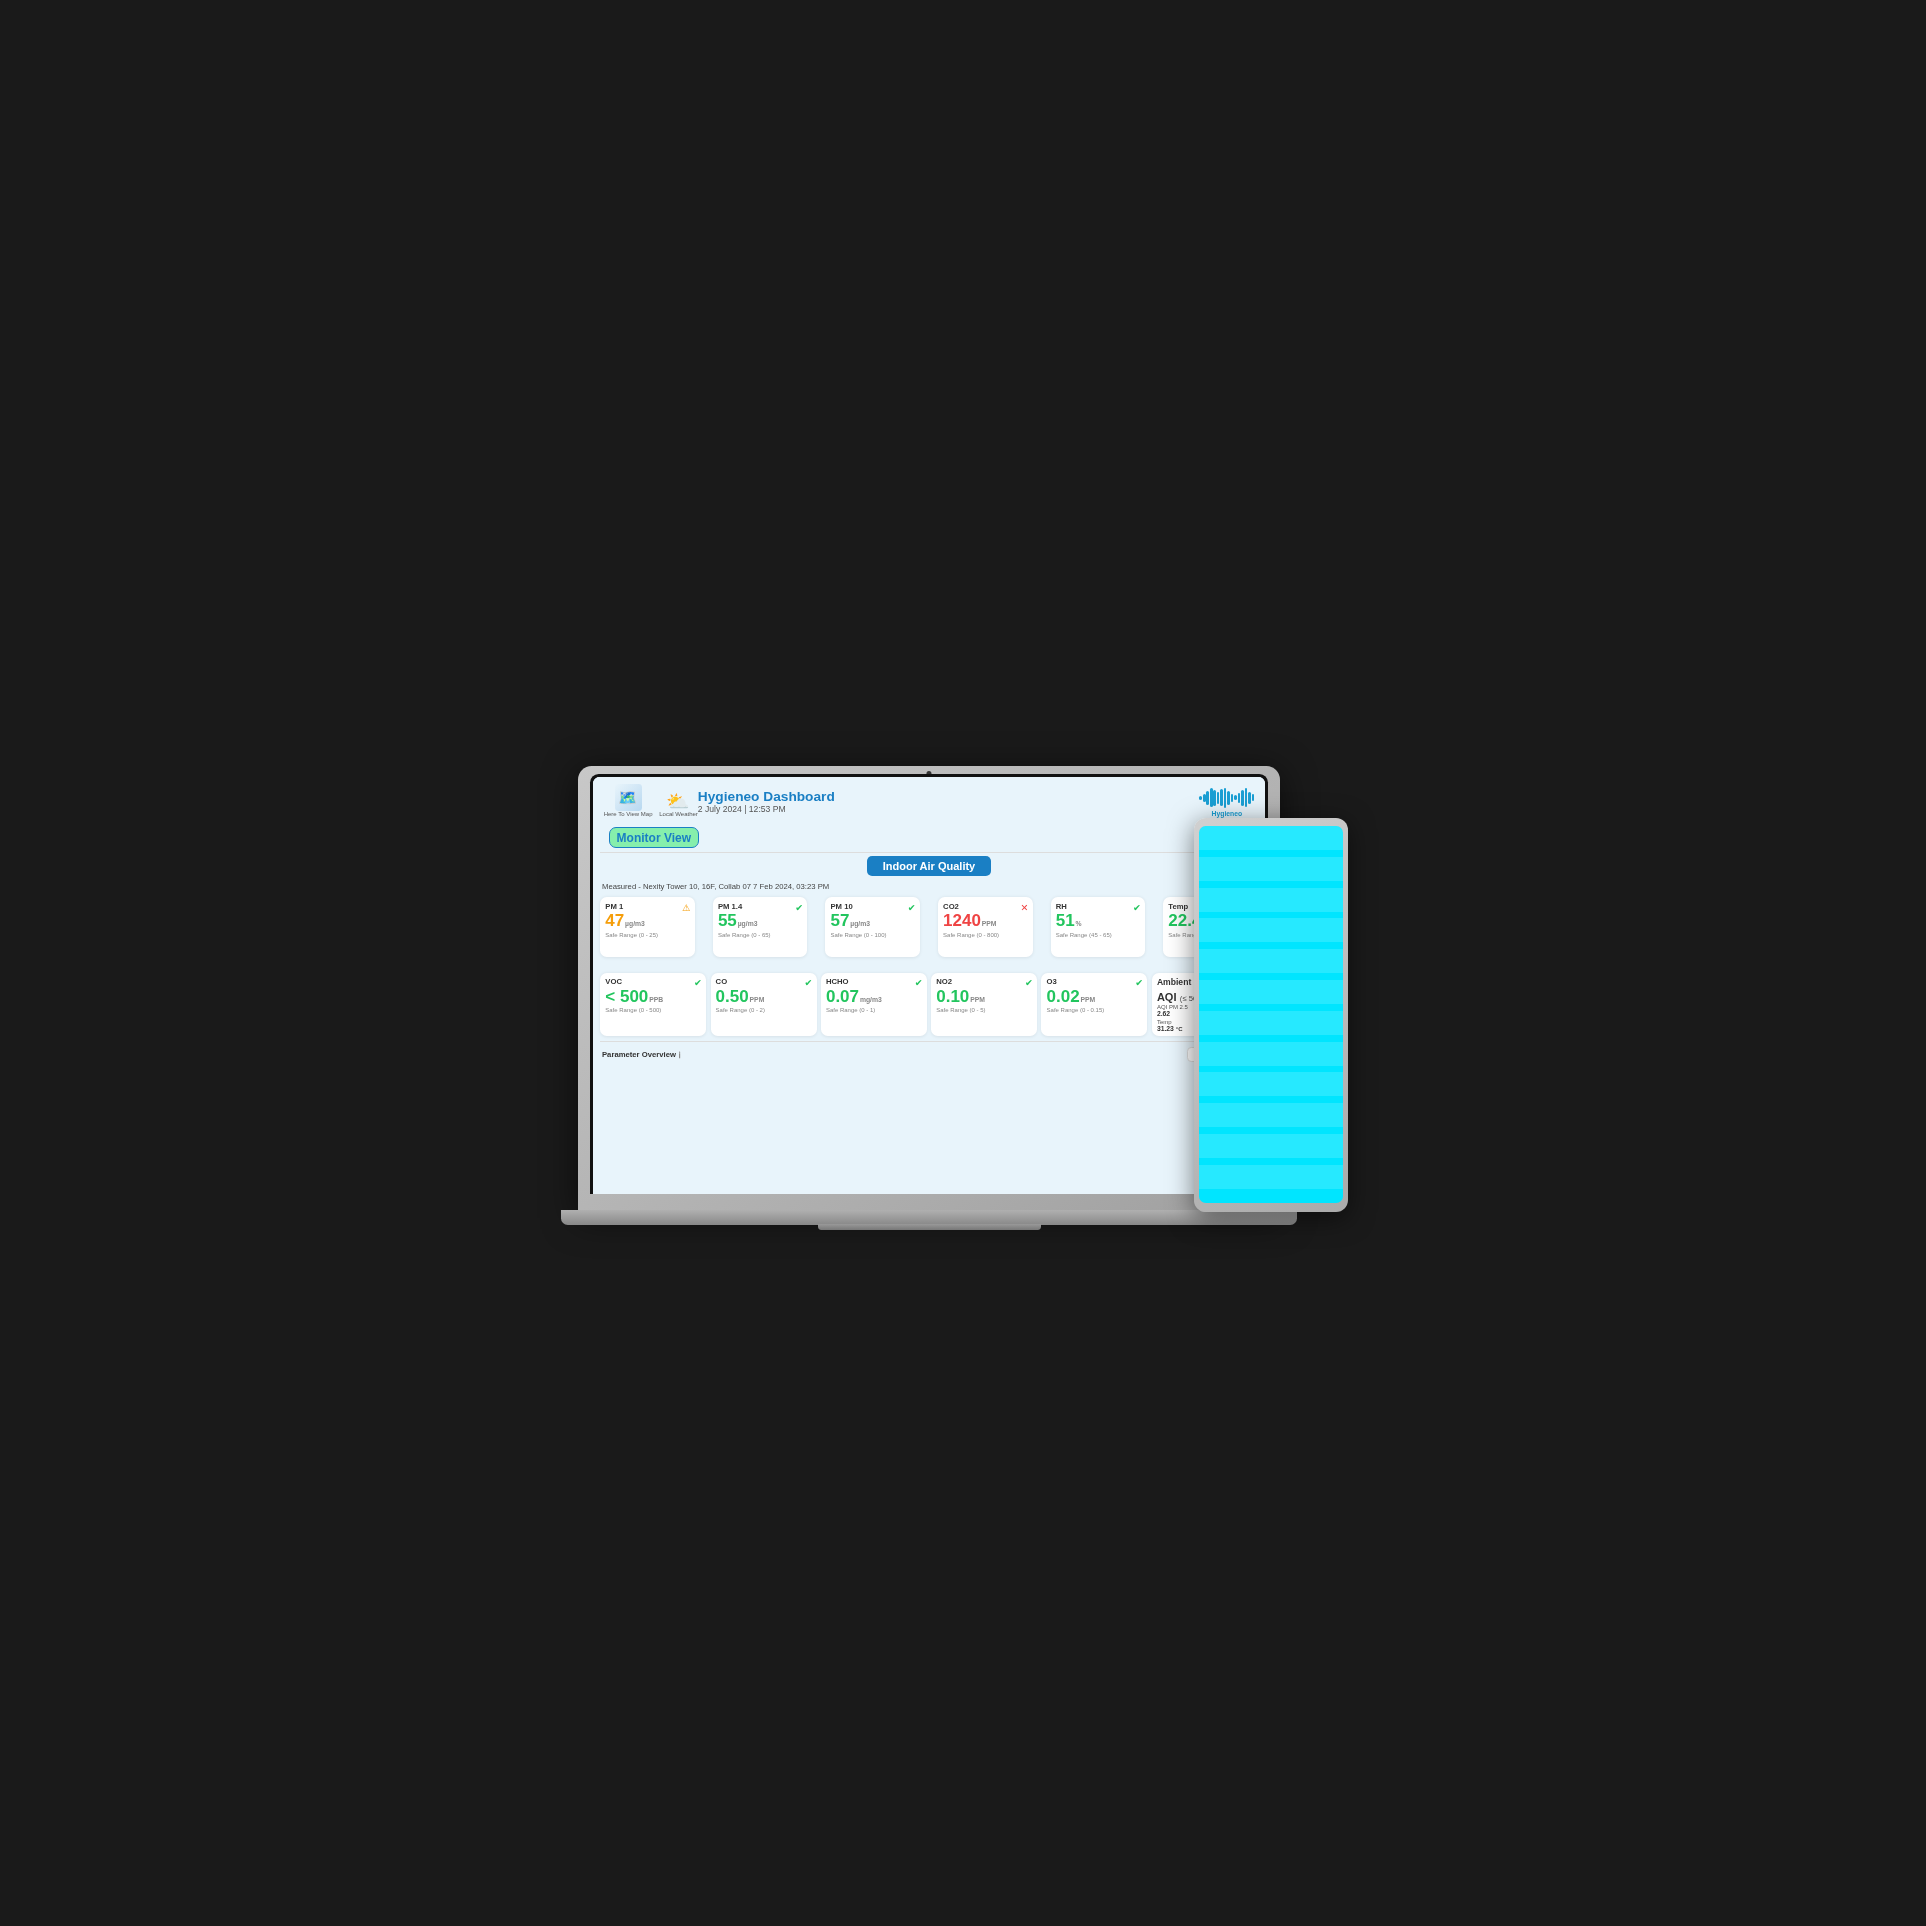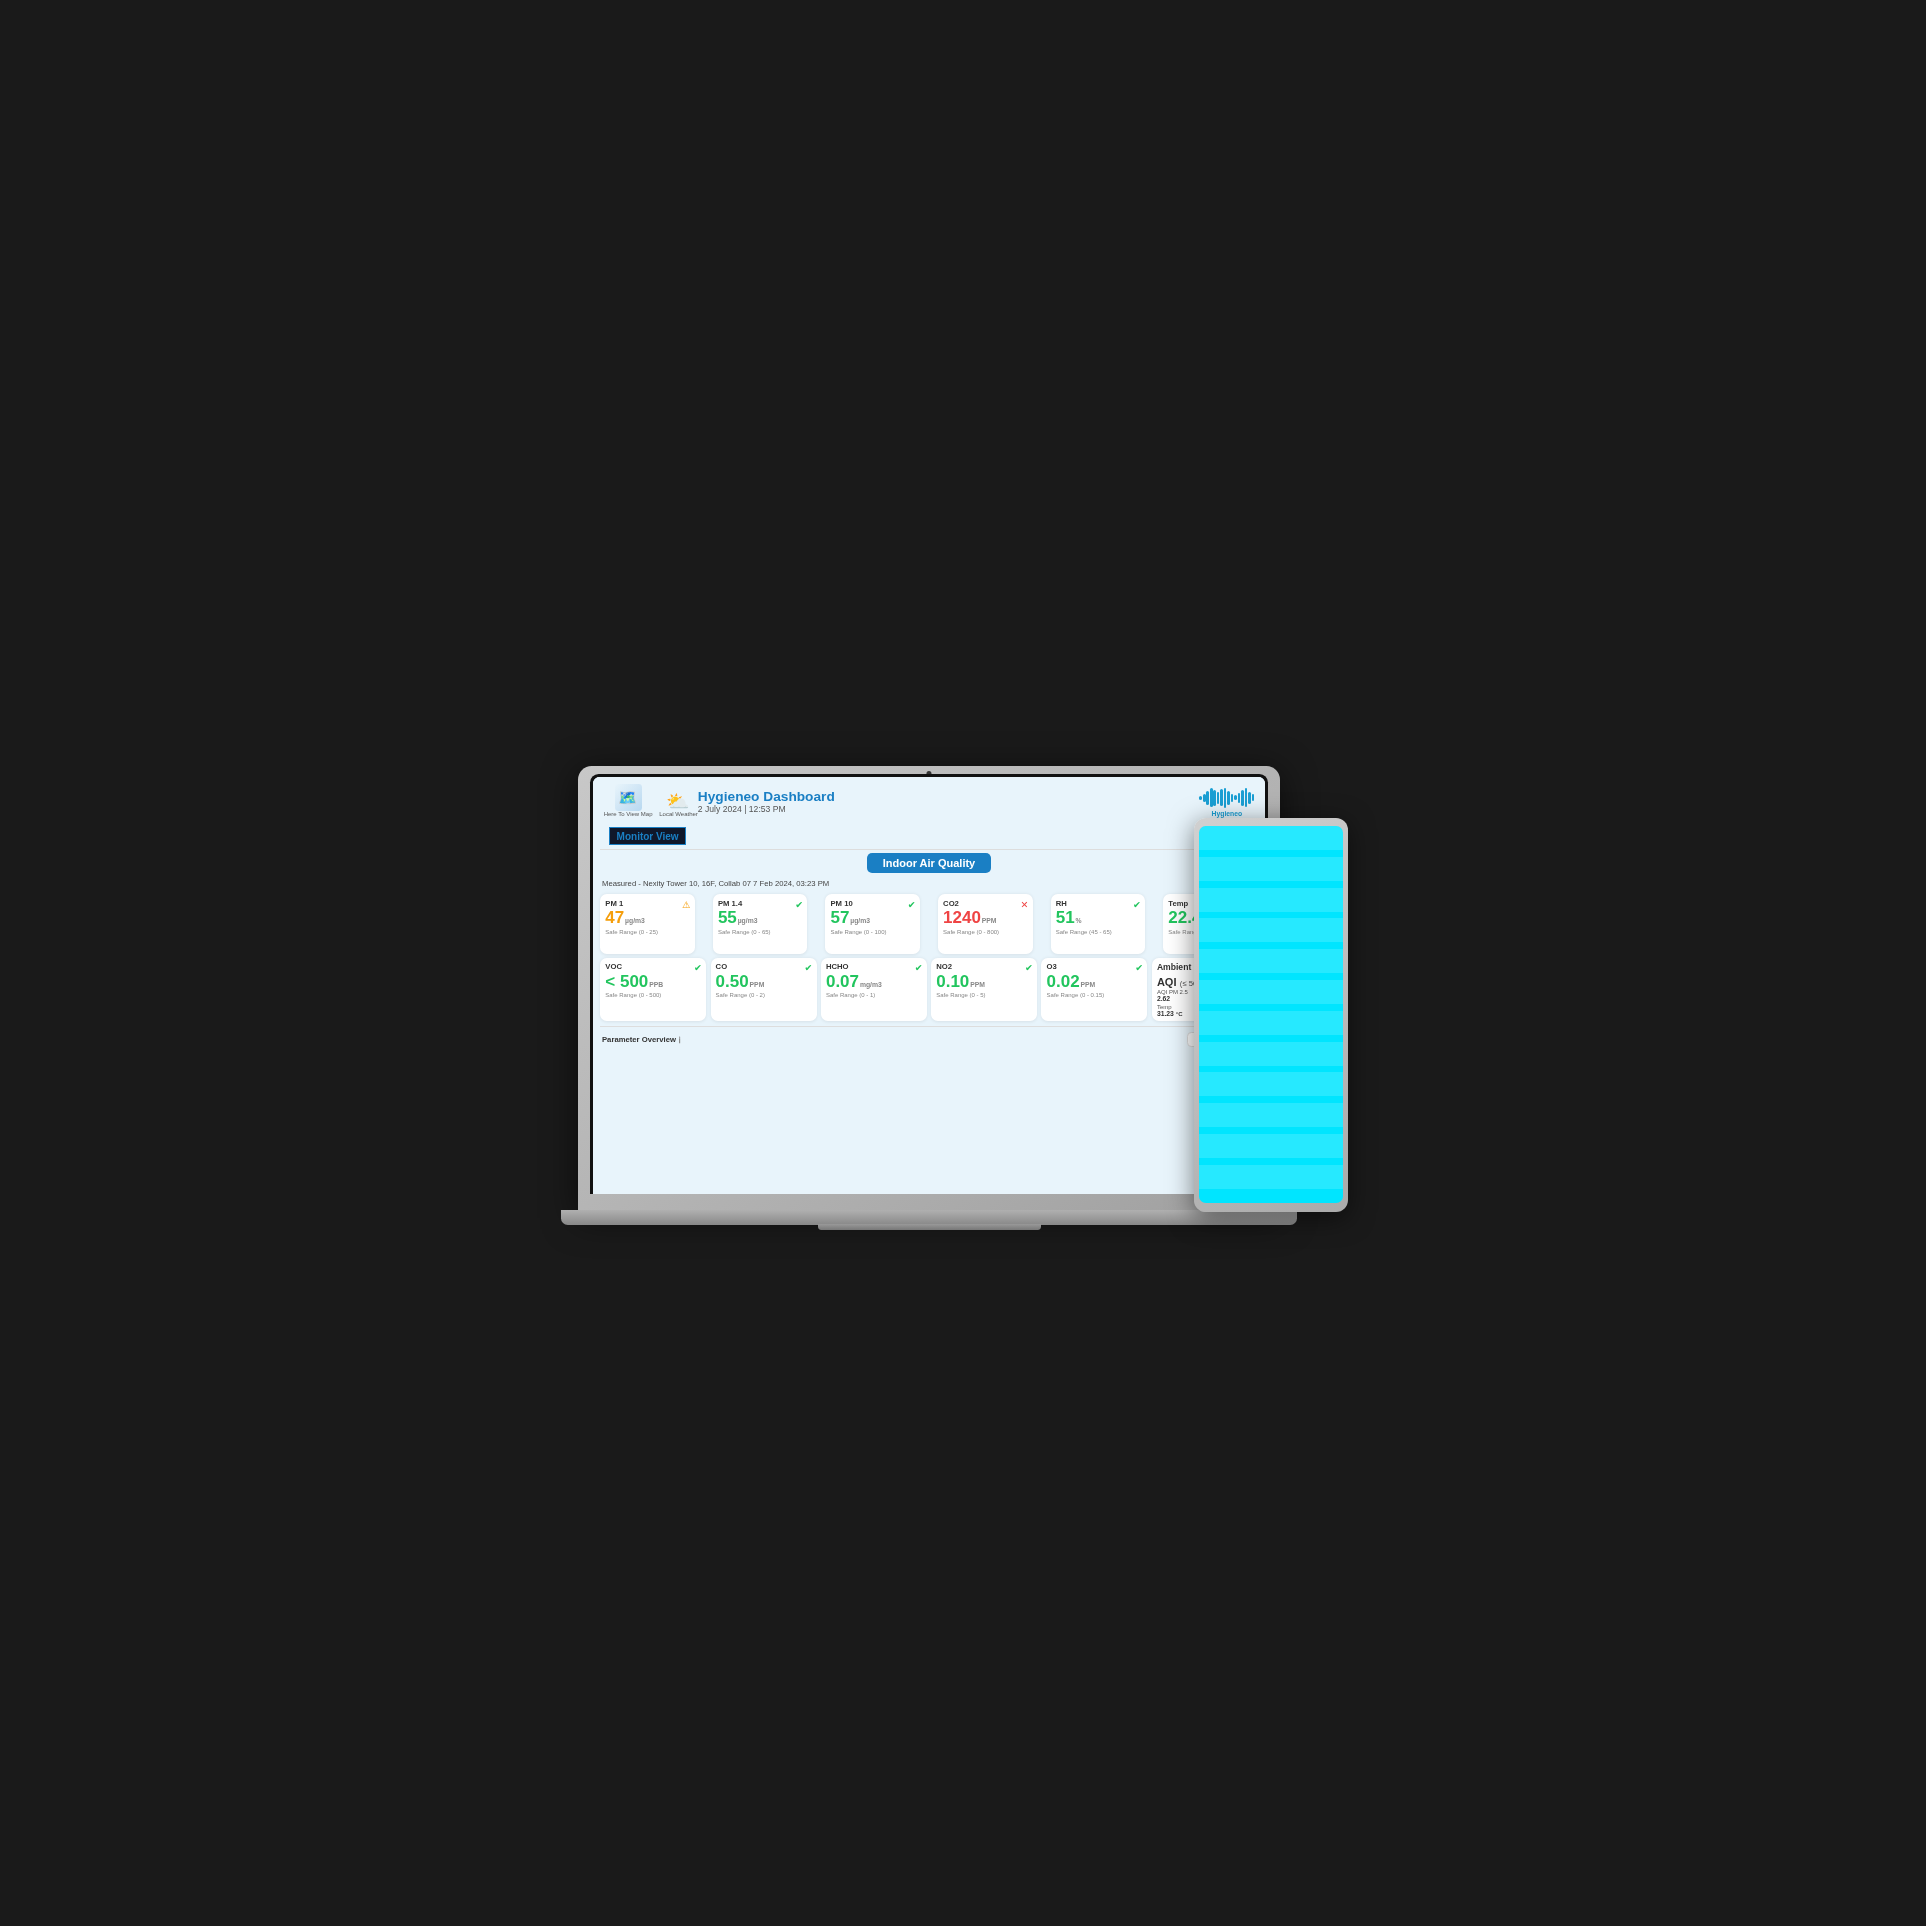--- a/index.html
+++ b/index.html
@@ -213,24 +213,24 @@
       color: #555;
       text-align: center;
       line-height: 1.2;
     }
 
     
     .monitor-view-btn {
       display: inline-block;
       margin: 1.7px 8.6px;
       padding: 2.6px 6.8px;
-      background: #0f172a;
+      background: #86efac;
       border: 1.3px solid #1a7fc4;
-      border-radius: 0;
-      font-size: 10px;
+      border-radius: 7px;
+      font-size: 12px;
       color: #1a7fc4;
       font-weight: 600;
       cursor: pointer;
     }
 
     
     .iaq-section {
       text-align: center;
       margin: 3.4px 0;
     }
@@ -309,20 +309,21 @@
     .status-check { color: #22c55e; }
     .status-warn { color: #f59e0b; }
     .status-error { color: #ef4444; }
 
     
     .sensor-grid-2 {
       display: grid;
       grid-template-columns: repeat(6, 1fr);
       gap: 4.3px;
       padding: 0 6.8px 3.4px 6.8px;
+      margin-top: 12px;
     }
 
     
     .ambient-card {
       background: #fff;
       border-radius: 6.8px;
       padding: 4.3px 5.1px;
       box-shadow: 0 0.9px 3.4px rgba(0,0,0,0.08);
       min-height: 60px;
     }

